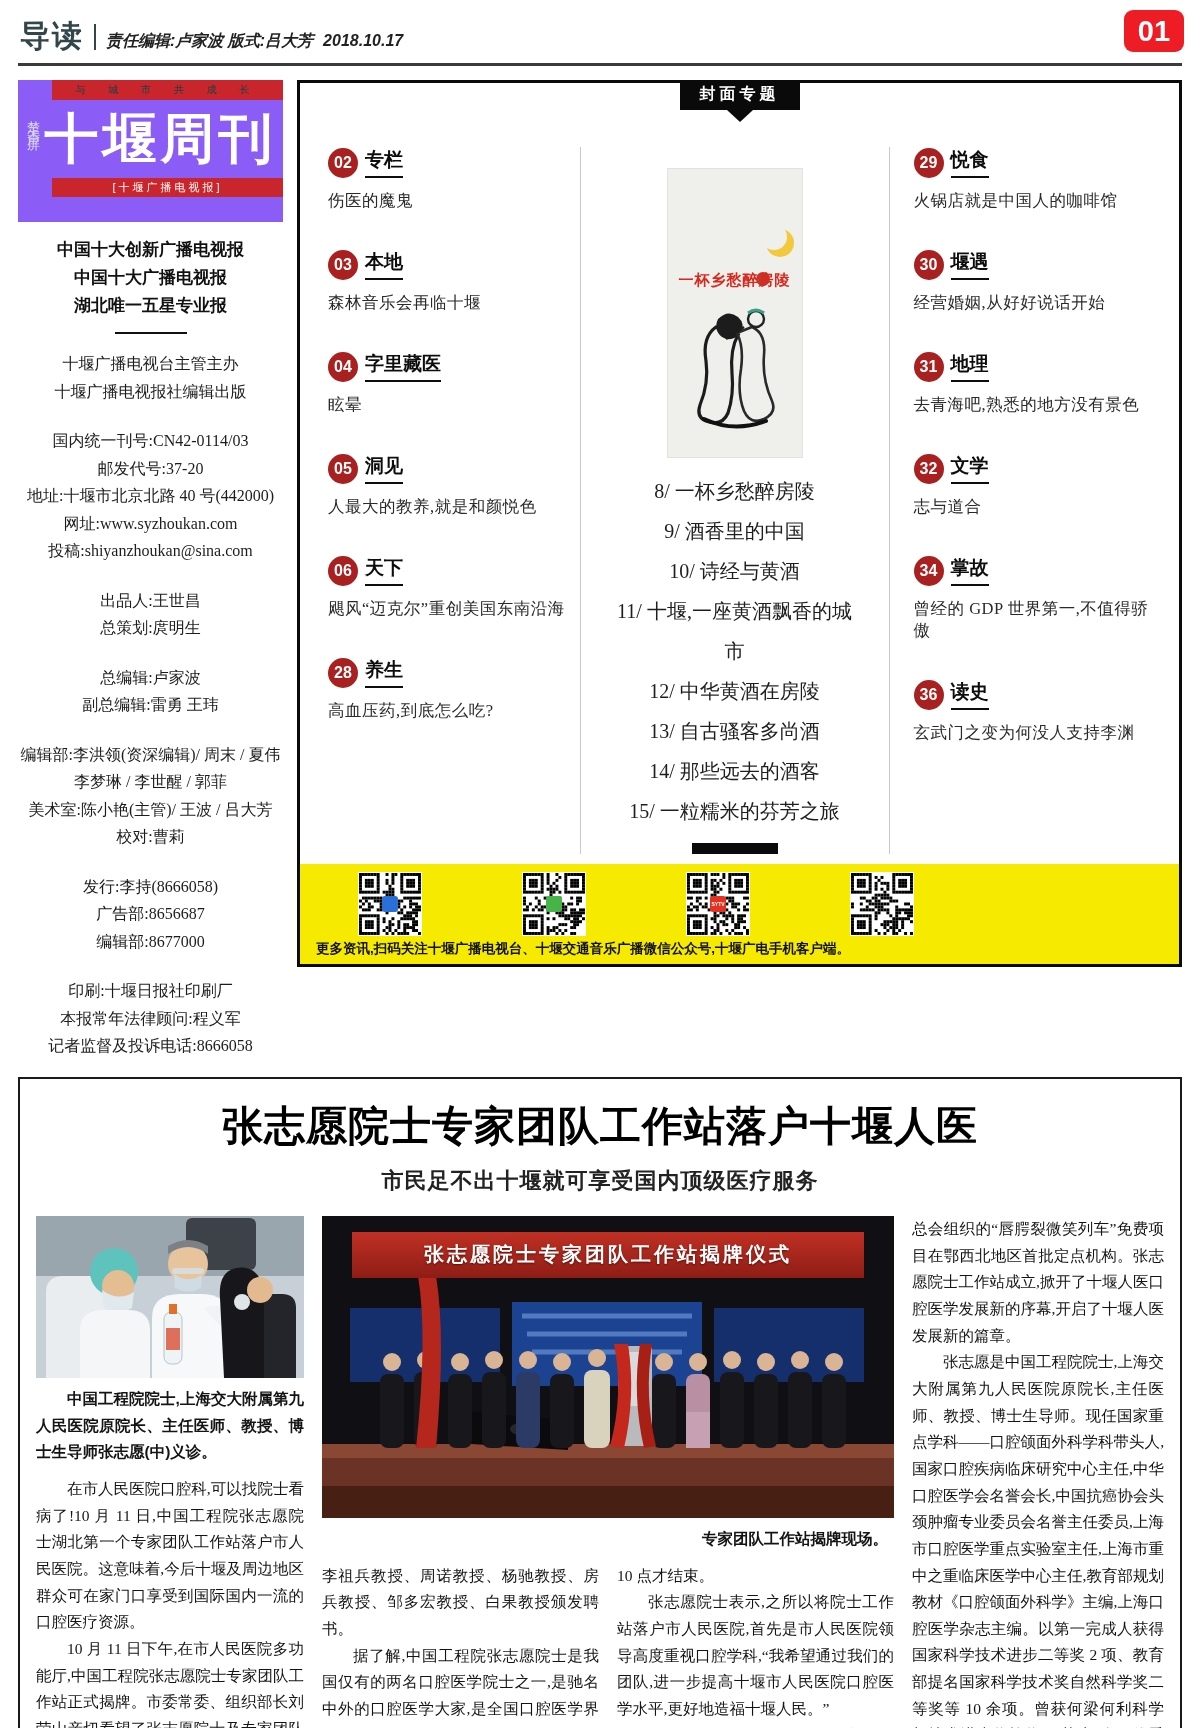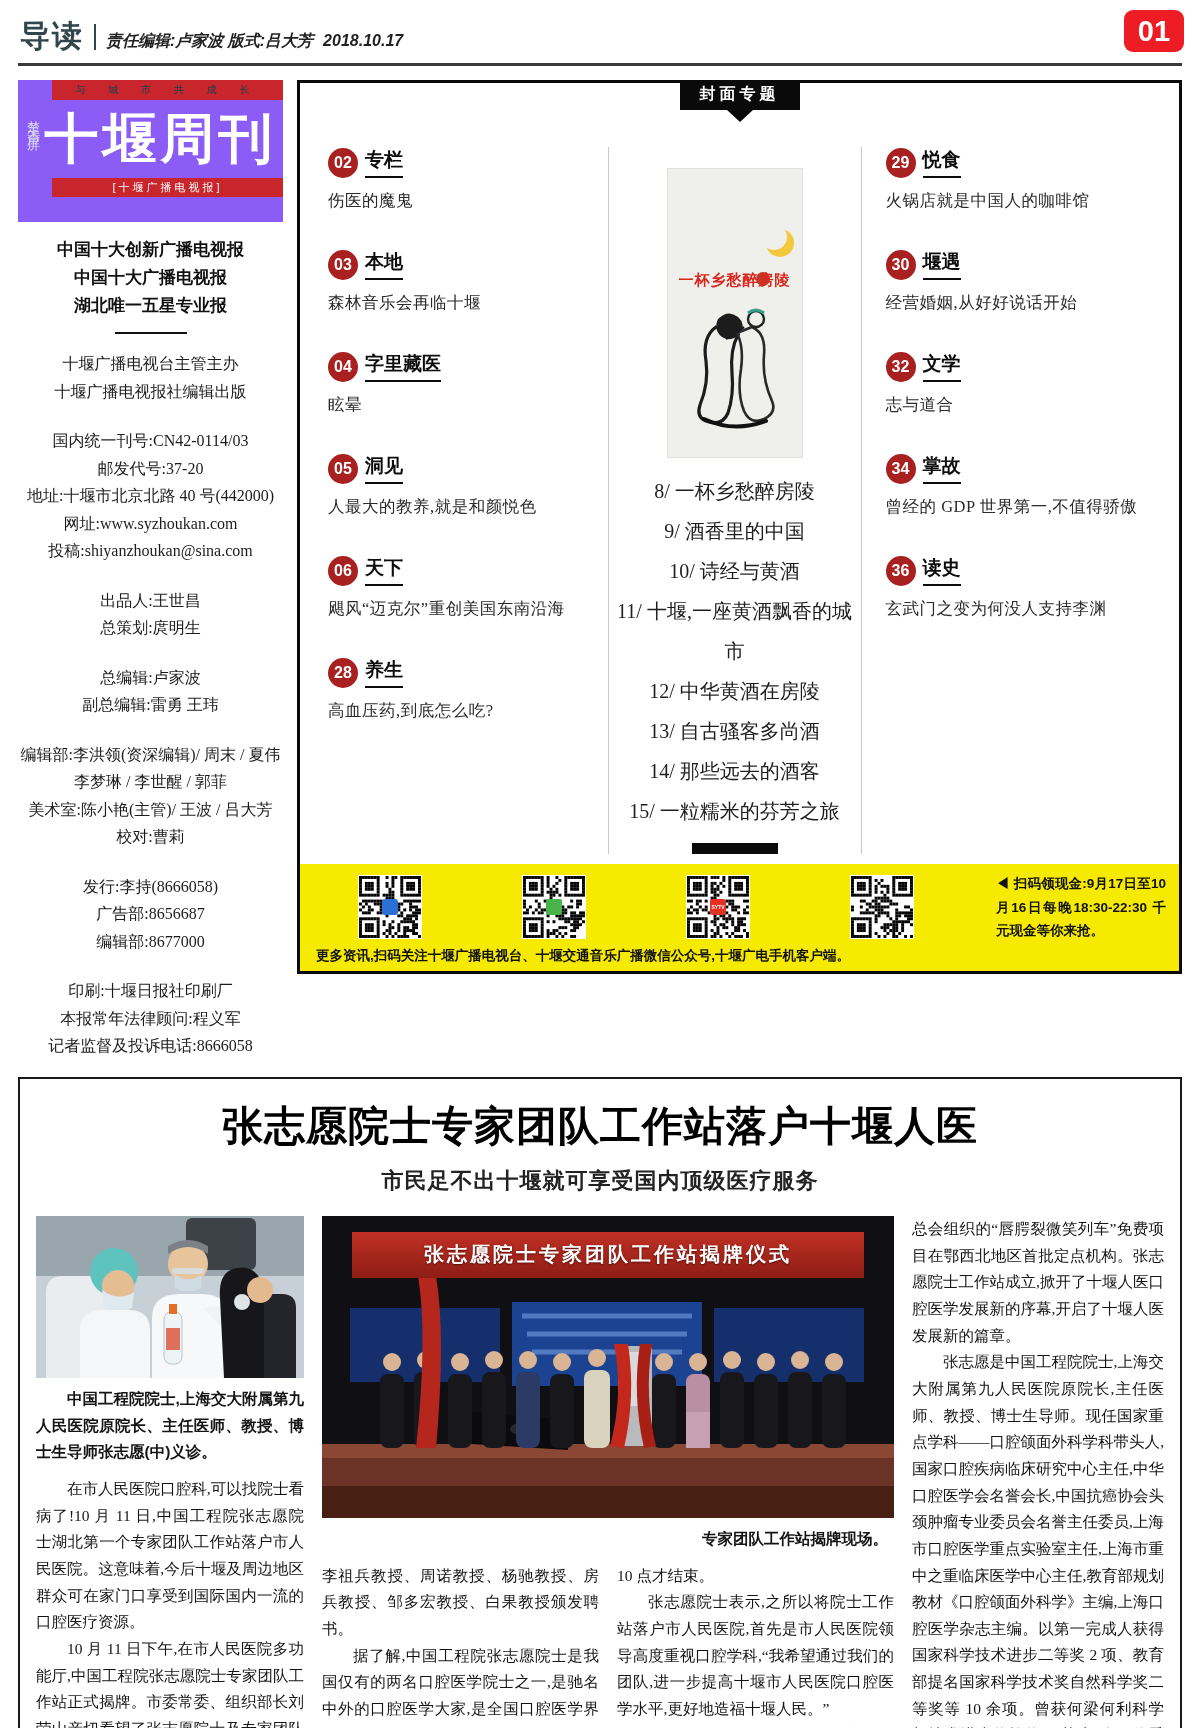--- a/index.html
+++ b/index.html
@@ -38,21 +38,21 @@
   .sb-block { margin-top:16px; font-size:16px; line-height:1.72; color:#1c1c1c; }
   .sb-block.tight { margin-top:22px; }
 
   
   .content { flex:1; }
   .cover-box { position:relative; border:3px solid #0a0a0a; padding:0; }
   .cover-tab { position:absolute; top:-3px; left:50%; transform:translateX(-50%); z-index:3; text-align:center; }
   .cover-tab .tab-text { display:inline-block; background:#0a0a0a; color:#fff; font-family:"Liberation Sans",sans-serif; font-weight:bold; font-size:16px; letter-spacing:4px; padding:4px 20px 5px 20px; }
   .cover-tab .tri { width:0; height:0; margin:0 auto; border-left:13px solid transparent; border-right:13px solid transparent; border-top:12px solid #0a0a0a; }
 
-  .cover-cols { display:flex; padding:64px 14px 10px 14px; min-height:580px; }
+  .cover-cols { display:flex; padding:64px 14px 10px 14px; min-height:580px;gap:28px; }
   .toc-col { flex:1; padding:0 6px 0 14px; }
   .toc-col.left { border-right:1px solid #c9c9c9; }
   .toc-col.right { border-left:1px solid #c9c9c9; padding-left:24px; }
   .toc-item { margin-bottom:37px; }
   .toc-head { display:flex; align-items:center; gap:7px; margin-bottom:12px; }
   .toc-num { width:30px; height:30px; flex:none; border-radius:50%; background:#a8201f; color:#fff; font-family:"Liberation Sans",sans-serif; font-weight:bold; font-size:16px; display:flex; align-items:center; justify-content:center; }
   .toc-cat { font-family:"Liberation Sans",sans-serif; font-weight:bold; font-size:19px; color:#0d0d0d; border-bottom:2px solid #0d0d0d; padding-bottom:3px; }
   .toc-title { font-size:16.5px; color:#2a2a2a; letter-spacing:.5px; }
 
   .toc-center { width:252px; flex:none; text-align:center; }
@@ -252,20 +252,27 @@
                   <span class="toc-cat">悦食</span>
                 </div>
                 <div class="toc-title">火锅店就是中国人的咖啡馆</div>
               </div>
               <div class="toc-item">
                 <div class="toc-head">
                   <span class="toc-num">30</span>
                   <span class="toc-cat">堰遇</span>
                 </div>
                 <div class="toc-title">经营婚姻,从好好说话开始</div>
+              </div>
+              <div class="toc-item">
+                <div class="toc-head">
+                  <span class="toc-num">31</span>
+                  <span class="toc-cat">地理</span>
+                </div>
+                <div class="toc-title">去青海吧,熟悉的地方没有景色</div>
               </div>
               <div class="toc-item">
                 <div class="toc-head">
                   <span class="toc-num">32</span>
                   <span class="toc-cat">文学</span>
                 </div>
                 <div class="toc-title">志与道合</div>
               </div>
               <div class="toc-item">
                 <div class="toc-head">
@@ -1160,21 +1167,20 @@
                   <rect x="17.700000000000003" y="56.050000000000004" width="2.95" height="2.95" fill="#000"></rect>
                   <rect x="0" y="59" width="2.95" height="2.95" fill="#000"></rect>
                   <rect x="2.95" y="59" width="2.95" height="2.95" fill="#000"></rect>
                   <rect x="5.9" y="59" width="2.95" height="2.95" fill="#000"></rect>
                   <rect x="8.850000000000001" y="59" width="2.95" height="2.95" fill="#000"></rect>
                   <rect x="11.8" y="59" width="2.95" height="2.95" fill="#000"></rect>
                   <rect x="14.75" y="59" width="2.95" height="2.95" fill="#000"></rect>
                   <rect x="17.700000000000003" y="59" width="2.95" height="2.95" fill="#000"></rect>
                 </svg>
               </div>
-            <div class="promo">◀ 扫码领现金:9月17日至10月16日每晚18:30-22:30 千元现金等你来抢。</div>
           </div>
           <div class="note">更多资讯,扫码关注十堰广播电视台、十堰交通音乐广播微信公众号,十堰广电手机客户端。</div>
         </div>
       </div>
     </section>
   </div>
 
   <article class="article-box">
     <h1 class="headline">张志愿院士专家团队工作站落户十堰人医</h1>
     <h2 class="subhead">市民足不出十堰就可享受国内顶级医疗服务</h2>

